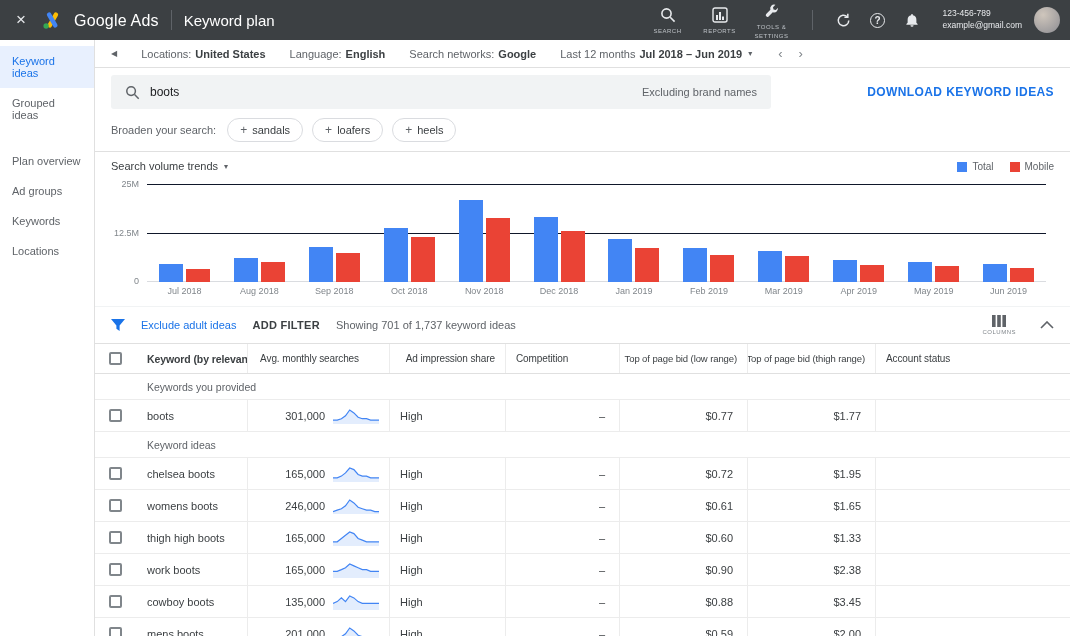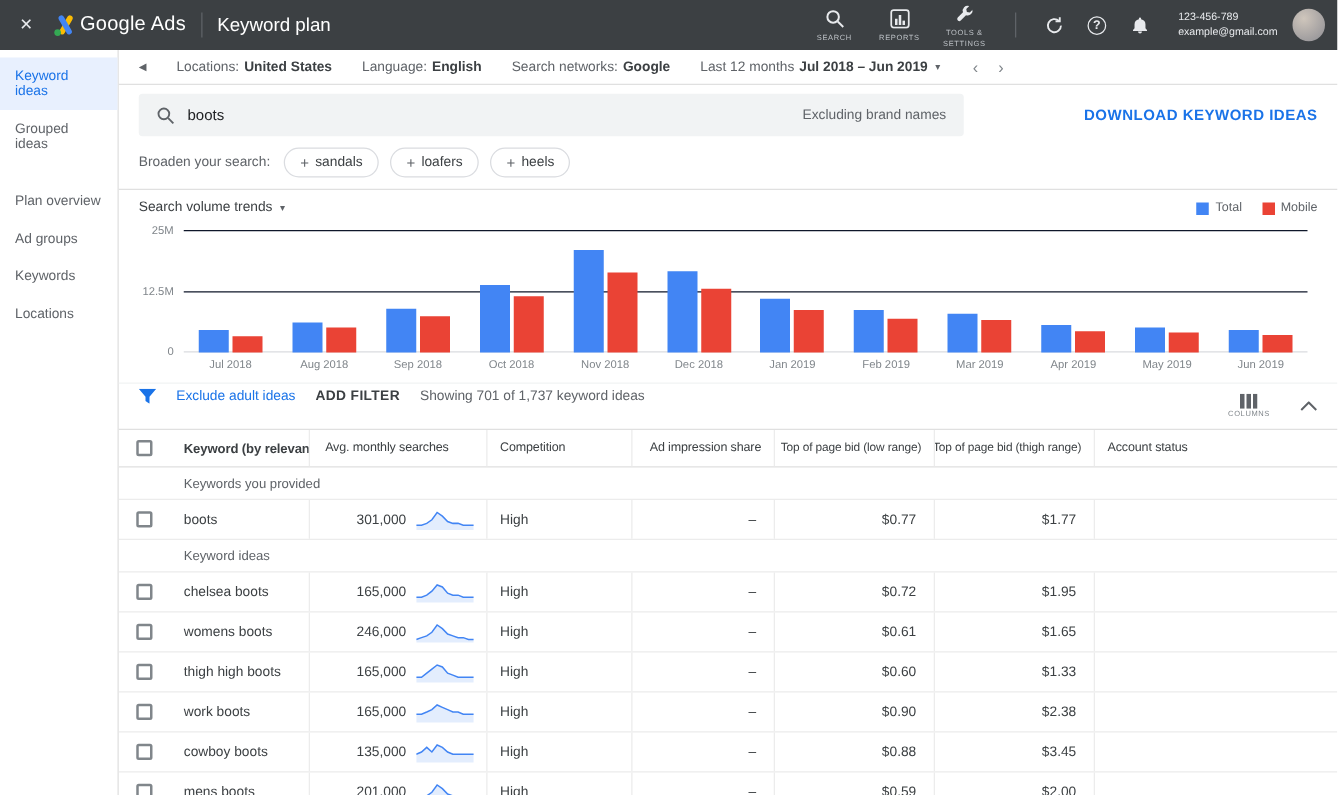--- a/index.html
+++ b/index.html
@@ -1,21 +1,21 @@
 <!DOCTYPE html>
 <html><head>
 <meta charset="utf-8">
 <style>
   *{margin:0;padding:0;box-sizing:border-box}
   html,body{width:1070px;height:636px;overflow:hidden;background:#fff;
     font-family:"Liberation Sans",sans-serif;}
   
   .topbar{height:40px;background:#3c4043;display:flex;align-items:center;color:#fff}
   .close-btn{width:42px;text-align:center;font-size:17px;color:#e8eaed;cursor:pointer;line-height:40px}
-  .logo{display:flex;align-items:center;gap:1px}
+  .logo{display:flex;align-items:flex-end;gap:11px}
   .logo-text{font-size:16px;color:#fff;letter-spacing:.2px}
   .topbar-divider{width:1px;height:20px;background:#5f6368;margin:0 12px}
   .page-title{font-size:15px;color:#fff}
   .topbar-right{margin-left:auto;display:flex;align-items:center;gap:4px;padding-right:10px}
   .tb-action{display:flex;flex-direction:column;align-items:center;width:48px;gap:1px;cursor:pointer}
   .tb-action .lbl{font-size:6px;letter-spacing:.5px;color:#bdc1c6;text-align:center;line-height:1.4;width:40px}
   .tb-icon{width:30px;height:22px;display:flex;align-items:center;justify-content:center}
   .plain-icon{width:30px;height:30px;display:flex;align-items:center;justify-content:center;cursor:pointer}
   .help-circle{width:15px;height:15px;border:1.4px solid #e8eaed;border-radius:50%;color:#e8eaed;
     font-size:10px;display:flex;align-items:center;justify-content:center;font-weight:700}
@@ -63,21 +63,21 @@
   .gridline{position:absolute;left:0;right:0;height:1px;background:#0f172a}
   .gridline.zero{background:#dadce0}
   .ytick{position:absolute;right:calc(100% + 8px);font-size:9px;color:#80868b;
     transform:translateY(-50%);white-space:nowrap;top:0}
   .bars{position:absolute;left:0;right:0;top:0;bottom:0;display:flex;align-items:flex-end}
   .bar-group{flex:1;display:flex;justify-content:center;align-items:flex-end;gap:3px;height:100%}
   .bar{width:24px}
   .xlabels{display:flex;margin-left:36px;margin-right:8px;margin-top:4px;padding-bottom:6px}
   .xlabel{flex:1;text-align:center;font-size:9px;color:#80868b}
   
-  .filterbar{display:flex;gap:16px;padding:4px 16px;height:38px;
+  .filterbar{display:flex;align-items:center;gap:16px;padding:4px 16px;height:38px;
     border-top:1px solid #f1f3f4;border-bottom:1px solid #e0e0e0;flex-shrink:0;margin-top:4px}
   .filter-link{color:#1a73e8;font-size:11px;cursor:pointer}
   .addfilter{font-size:11px;color:#3c4043;font-weight:700;letter-spacing:.3px;cursor:pointer}
   .showing{font-size:11px;color:#5f6368}
   .filter-right{margin-left:auto;display:flex;align-items:center;gap:24px}
   .columns-btn{display:flex;flex-direction:column;align-items:center;gap:2px;cursor:pointer}
   .columns-btn .lbl{font-size:6px;letter-spacing:.5px;color:#80868b}
   .collapse-btn{cursor:pointer;display:flex;align-items:center}
   
   .table{flex:1;overflow:hidden}
@@ -353,22 +353,22 @@
 
     <div class="table">
       <div class="trow header">
         <div class="cell ckb">
             <div class="checkbox"></div>
           </div>
         <div class="cell kw">
             <span>Keyword (by relevance)</span>
           </div>
         <div class="cell bordered right hdr-avg">Avg. monthly searches</div>
+        <div class="cell bordered right">Ad impression share</div>
         <div class="cell bordered">Competition</div>
-        <div class="cell bordered right">Ad impression share</div>
         <div class="cell bordered right hdr-bid">Top of page bid (low range)</div>
         <div class="cell bordered right hdr-bid">Top of page bid (thigh range)</div>
         <div class="cell bordered">Account status</div>
       </div>
       <div>
           <div class="section-row">Keywords you provided</div>
           <div class="trow">
             <div class="cell ckb">
               <div class="checkbox"></div>
             </div>

